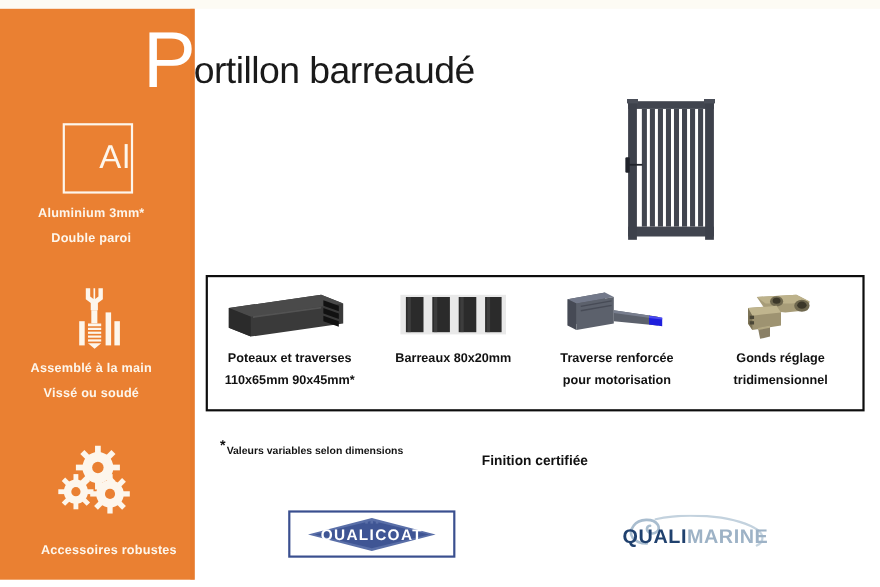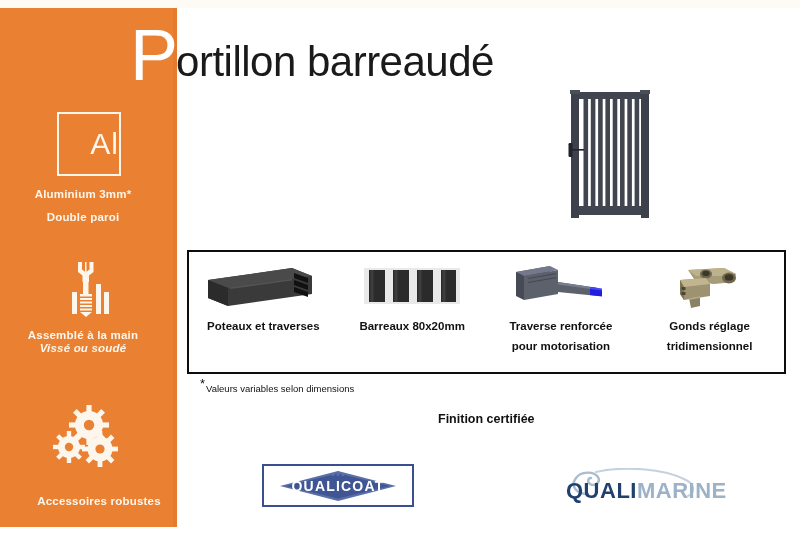--- a/index.html
+++ b/index.html
@@ -64,21 +64,21 @@
     display:flex;align-items:baseline;
     white-space:nowrap;
   }
   .title-cap{
     font-size:72px;color:#ffffff;line-height:.82;
     font-family:"Liberation Sans", sans-serif;
     font-weight:400;
     position:relative;top:4px;
   }
   .title-rest{
-    font-size:42px;color:#1a1a1a;line-height:1;
+    font-size:34px;color:#1a1a1a;line-height:1;
     font-family:"Liberation Sans", sans-serif;
     font-weight:400;letter-spacing:-.5px;
     margin-left:-2px;
     text-align:right;
   }
 
   
   .gate{
     position:absolute;left:567px;top:88px;width:86px;height:133px;
   }
@@ -111,22 +111,22 @@
   }
   .cell-cap2{
     text-align:center;color:#111;
     font-size:11.5px;font-weight:bold;line-height:1.45;
     font-family:"Liberation Sans", sans-serif;
     margin-top:3px;
   }
 
   
   .footnote{
-    position:absolute;left:200px;top:376px;
-    font-size:9.5px;color:#111;font-weight:normal;
+    position:absolute;left:200px;top:397px;
+    font-size:9.5px;color:#111;font-weight:bold;
     font-family:"Liberation Sans", sans-serif;
     white-space:nowrap;
   }
   .footnote .star{
     font-size:13px;vertical-align:super;margin-right:1px;
   }
 
   .finition{
     position:absolute;left:438px;top:412px;
     font-size:12.5px;color:#111;font-weight:bold;
@@ -142,21 +142,21 @@
     box-sizing:border-box;
     background:#ffffff;
     display:flex;align-items:center;justify-content:center;
   }
   .qualimarine{
     position:absolute;left:560px;top:468px;
     width:150px;height:36px;
   }
   .qm-text{
     position:absolute;left:6px;top:10px;
-    font-size:22px;font-weight:bold;letter-spacing:.5px;
+    font-size:18px;font-weight:bold;letter-spacing:.5px;
     font-family:"Liberation Sans", sans-serif;
   }
   .qm-a{color:#20416e;}
   .qm-b{color:#9db2c6;}
 </style>
 </head>
 <body>
 
 <div class="page">
 
@@ -186,21 +186,21 @@
       <rect x="22" y="50.5" width="12" height="2" fill="#fdf6ec"></rect>
       <path d="M22 54 L34 54 L28 59 Z" fill="#fdf6ec"></path>
 
       <rect x="38" y="26" width="5" height="30" fill="#fdf6ec"></rect>
       <rect x="46" y="34" width="5" height="22" fill="#fdf6ec"></rect>
 
       <rect x="14" y="34" width="5" height="22" fill="#fdf6ec"></rect>
     </svg>
   </div>
   <div class="side-label" style="top:329px;">Assemblé à la main</div>
-  <div class="side-label" style="top:342px;font-style:italic;">Vissé ou soudé</div>
+  <div class="side-label" style="top:352px;">Vissé ou soudé</div>
 
   <div class="side-icon" style="top:405px;">
     <svg width="80" height="62" viewBox="0 0 80 62" aria-hidden="true">
       <g fill="#fdf6ec">
 
         <g transform="translate(40,20)">
           <g>
             <rect x="-2.6" y="-20" width="5.2" height="8"></rect>
             <rect x="-2.6" y="12" width="5.2" height="8"></rect>
             <rect x="-20" y="-2.6" width="8" height="5.2"></rect>
@@ -297,20 +297,21 @@
             <path d="M90 11 L104 16 L104 21 L90 16 Z"></path>
             <path d="M90 18 L104 23 L104 28 L90 23 Z"></path>
             <path d="M90 25 L104 30 L104 35 L90 30 Z"></path>
           </g>
           <g fill="#5c5c5c" opacity=".75">
             <path d="M26 25.5 L88 16.8 L88 18.4 L26 27.1 Z"></path>
           </g>
         </svg>
       </div>
       <div class="cell-cap">Poteaux et traverses</div>
+      <div class="cell-cap2">110x65mm 90x45mm*</div>
     </div>
 
     <div class="panel-cell">
       <div class="cell-img">
         <svg width="100" height="48" viewBox="0 0 100 48" aria-hidden="true">
           <rect x="2" y="6" width="96" height="36" fill="#e9e9e9"></rect>
           <g fill="#2b2b2b">
             <rect x="7" y="8" width="16" height="32"></rect>
             <rect x="31" y="8" width="16" height="32"></rect>
             <rect x="55" y="8" width="16" height="32"></rect>

